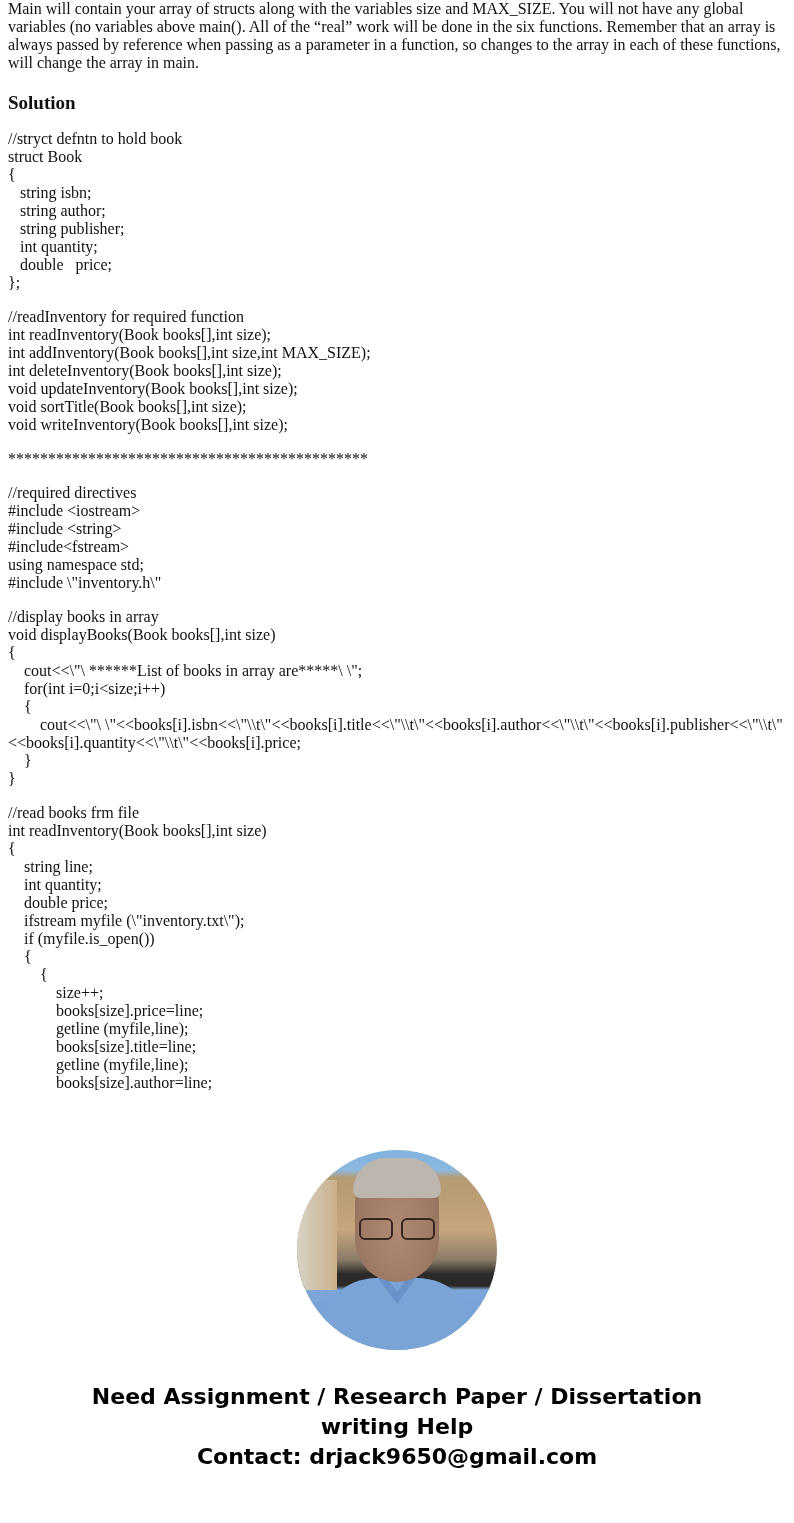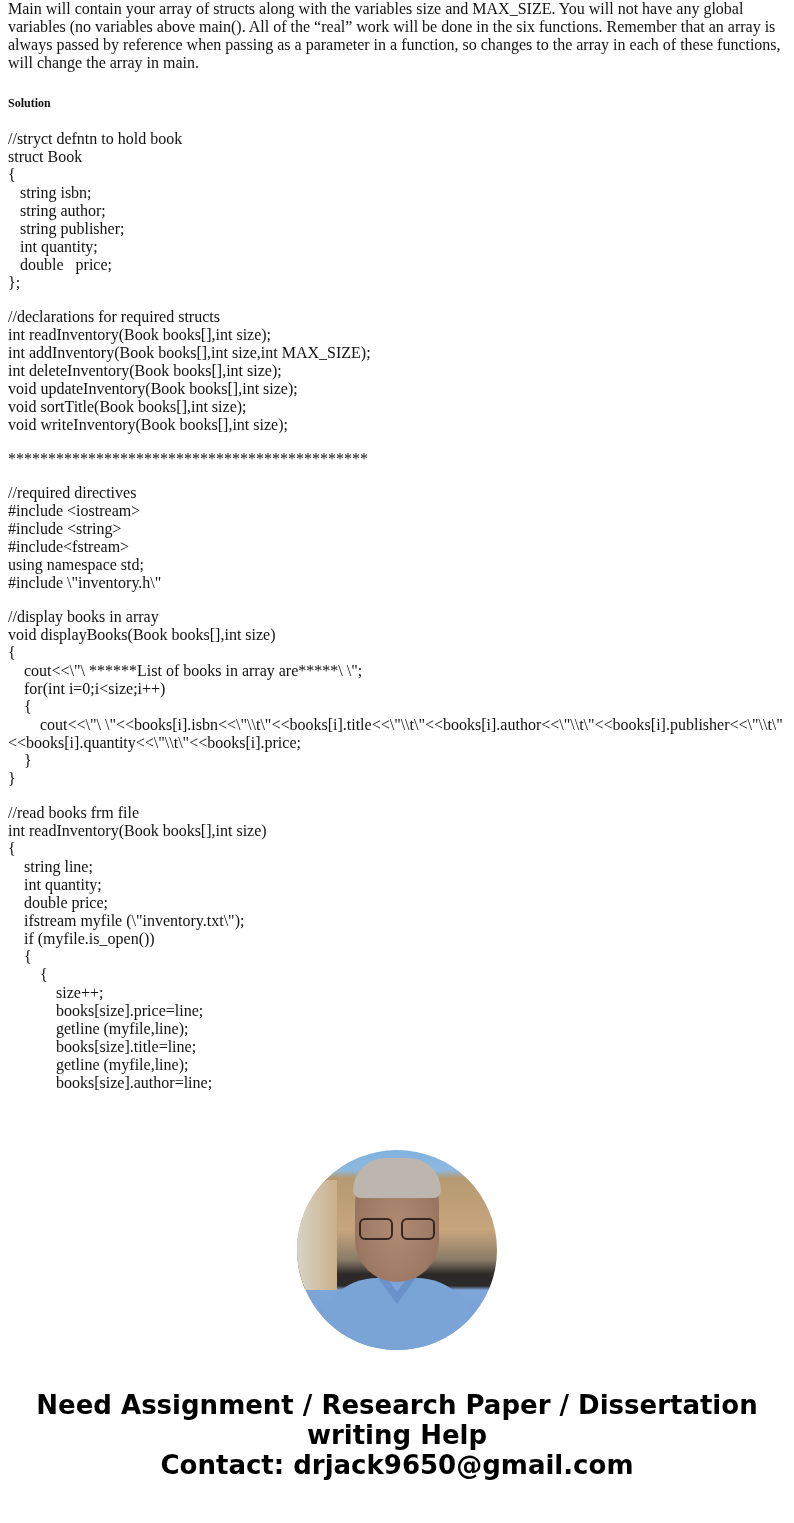--- a/index.html
+++ b/index.html
@@ -15,21 +15,21 @@
       line-height: 18px;
     }
     .question {
       margin: 0;
       padding: 0 8px 0 8px;
       line-height: 18px;
     }
     .solution-heading {
       font-family: "Liberation Serif", "DejaVu Serif", serif;
       font-weight: bold;
-      font-size: 12px;
+      font-size: 19px;
       margin: 20px 8px 0 8px;
       line-height: 22px;
     }
     .code-wrap {
       position: relative;
       height: 984px; 
       overflow: hidden;
       margin-top: 16px;
     }
     .code-block {
@@ -86,25 +86,25 @@
       position: absolute; left: 20px; top: 128px; width: 160px; height: 90px;
       border-radius: 60px 60px 0 0;
       background: #7aa3d6;
     }
     .avatar .collar {
       position: absolute; left: 78px; top: 124px; width: 44px; height: 30px;
       background: #6a92c8;
       clip-path: polygon(0 0, 50% 100%, 100% 0, 80% 0, 50% 60%, 20% 0);
     }
     .promo-text {
-      margin-top: 40px;
+      margin-top: 32px;
       text-align: center;
       font-family: "DejaVu Sans", "Liberation Sans", sans-serif;
       font-weight: bold;
-      font-size: 26px;
+      font-size: 22px;
       line-height: 30px;
       color: #000000;
     }
   </style>
 </head>
 <body>
 
 <p class="question">Main will contain your array of structs along with the variables size and MAX_SIZE. You will not have any global variables (no variables above main(). All of the “real” work will be done in the six functions. Remember that an array is always passed by reference when passing as a parameter in a function, so changes to the array in each of these functions, will change the array in main.</p>
 
 <h3 class="solution-heading">Solution</h3>
@@ -116,21 +116,21 @@
     <div class="code-line">{</div>
     <div class="code-line">   string isbn;</div>
     <div class="code-line">   string author;</div>
     <div class="code-line">   string publisher;</div>
     <div class="code-line">   int quantity;</div>
     <div class="code-line">   double   price;</div>
     <div class="code-line">};</div>
   </div>
   <div class="blank"></div>
   <div class="code-block">
-    <div class="code-line">//declarations for required structs</div>
+    <div class="code-line">//readInventory for required function</div>
     <div class="code-line">int readInventory(Book books[],int size);</div>
     <div class="code-line">int addInventory(Book books[],int size,int MAX_SIZE);</div>
     <div class="code-line">int deleteInventory(Book books[],int size);</div>
     <div class="code-line">void updateInventory(Book books[],int size);</div>
     <div class="code-line">void sortTitle(Book books[],int size);</div>
     <div class="code-line">void writeInventory(Book books[],int size);</div>
   </div>
   <div class="blank"></div>
   <div class="code-block">
     <div class="code-line">*********************************************</div>

